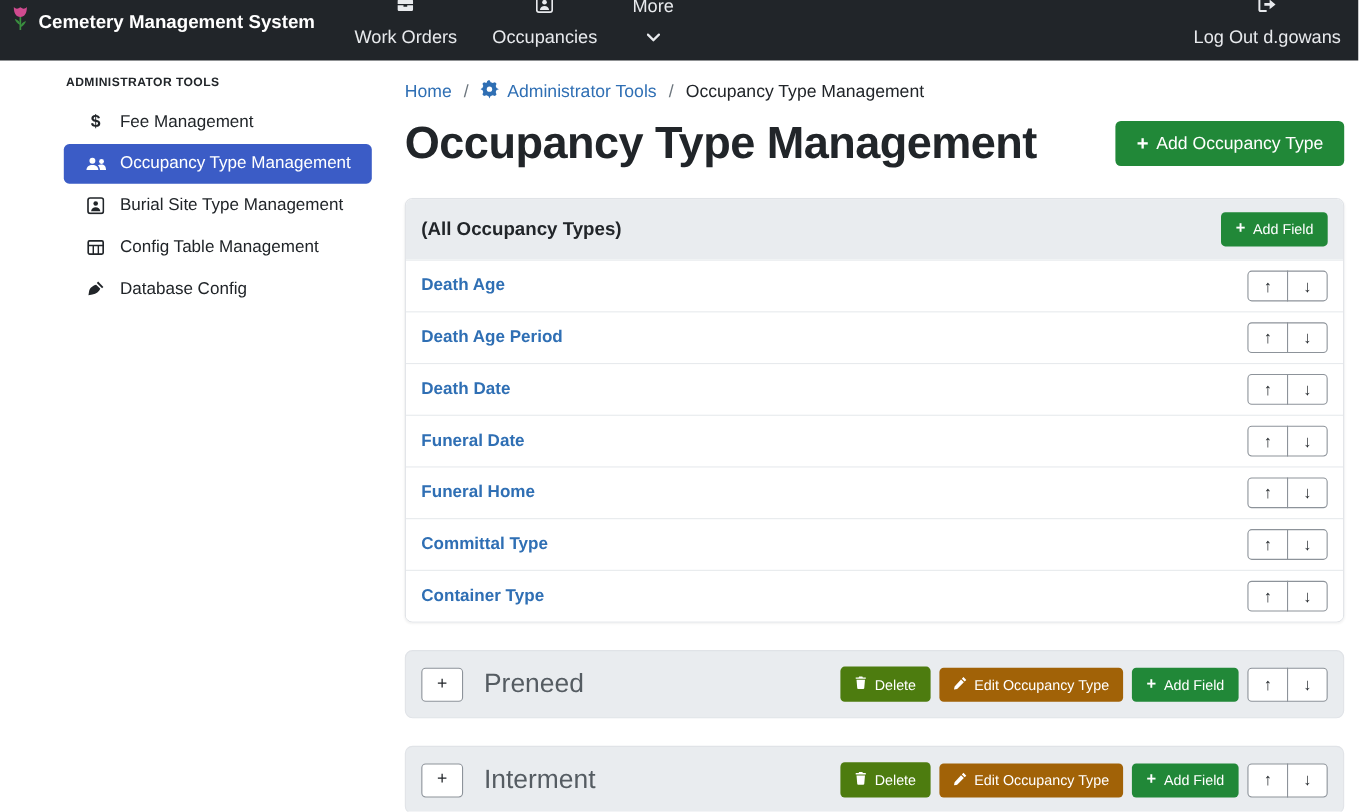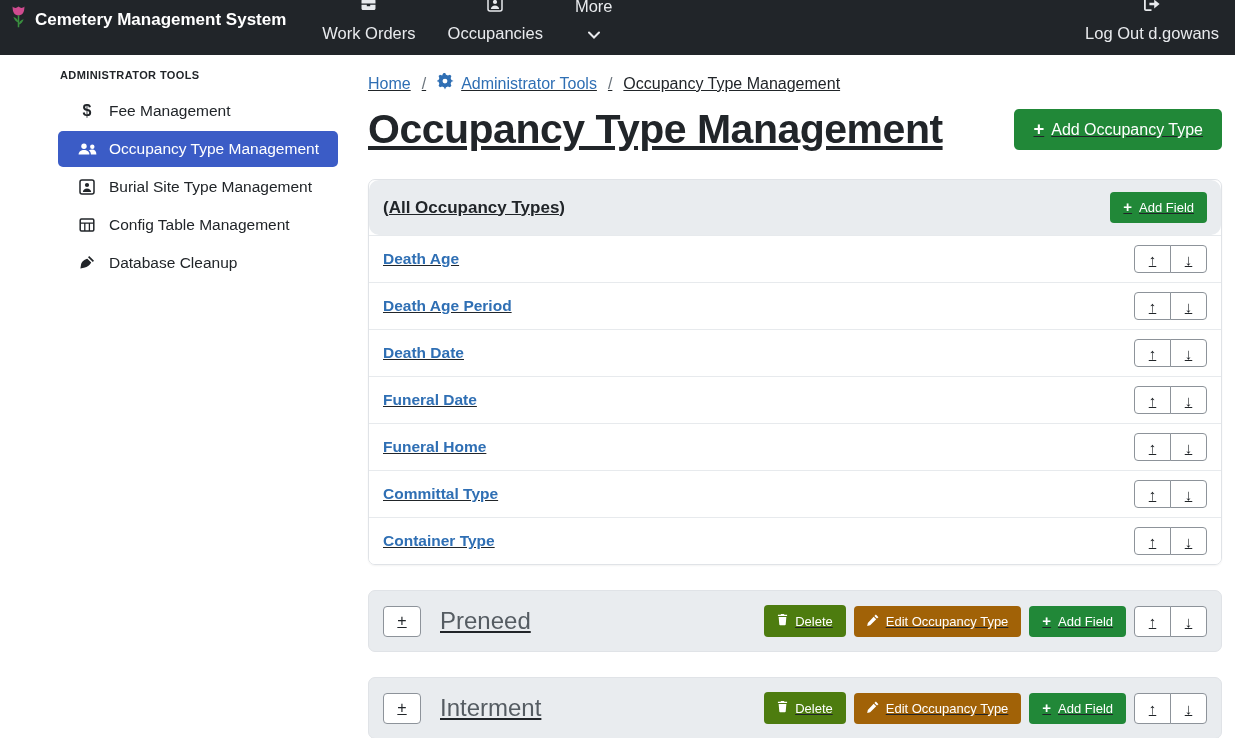--- a/index.html
+++ b/index.html
@@ -30,21 +30,21 @@
   .side-item {
     display: flex; align-items: center; gap: 11px;
     padding: 9px 10px 9px 18px; border-radius: 5px;
     font-size: 15.5px; color: #212529; cursor: pointer; margin-bottom: 2px;
   }
   .side-item .ic { width: 22px; display: flex; justify-content: center; align-items: center; color: #212529; }
   .side-item.active { background: #3b5cc6; color: #fff; }
   .side-item.active .ic { color: #fff; }
   .dollar-glyph { font-weight: 700; font-size: 16px; }
   
-  .main { flex: 1; padding: 18px 13px 0 20px; overflow: hidden; text-decoration: underline; }
+  .main { flex: 1; padding: 18px 13px 0 20px; overflow: hidden; }
   .breadcrumb { display: flex; align-items: center; gap: 11px; font-size: 16px; margin-bottom: 12px; }
   .crumb-link { color: #2f6fb4; text-decoration: none; cursor: pointer; display: flex; align-items: center; gap: 7px; }
   .crumb-sep { color: #6c757d; }
   .crumb-current { color: #212529; }
   .page-head { display: flex; justify-content: space-between; align-items: center; margin: 8px 0 26px 0; }
   .page-title { font-size: 41px; font-weight: 700; letter-spacing: -.5px; color: #212529; }
   
   .btn { border: none; color: #fff; border-radius: 5px; display: inline-flex; align-items: center; gap: 7px; cursor: pointer; font-family: inherit; }
   .btn .plus { font-weight: 700; font-size: 1.15em; line-height: 1; }
   .btn-lg { font-size: 16px; padding: 11px 19px; }
@@ -58,21 +58,21 @@
   }
   .arrow-group { display: flex; }
   .arrow-btn { width: 37px; height: 28px; font-size: 15px; }
   .arrow-btn:first-child { border-radius: 4px 0 0 4px; }
   .arrow-btn:last-child { border-radius: 0 4px 4px 0; margin-left: -1px; }
   .section-bar .arrow-btn { height: 31px; }
   
   .card { border: 1px solid #e0e3e7; border-radius: 7px; overflow: hidden; box-shadow: 0 1px 2px rgba(0,0,0,.05); }
   .card-header {
     background: #e9ecef; padding: 12px 14px;
-    display: flex; justify-content: space-between; align-items: center; border-radius: 10px;
+    display: flex; justify-content: space-between; align-items: center;
   }
   .card-title { font-size: 17px; font-weight: 700; color: #212529; }
   .field-row {
     display: flex; justify-content: space-between; align-items: center;
     padding: 9px 14px; border-top: 1px solid #e7eaed; background: #fff;
   }
   .field-link { color: #2f6fb4; font-weight: 700; font-size: 15.5px; text-decoration: none; cursor: pointer; }
   
   .section-bar {
     margin-top: 25px; background: #e9ecef; border: 1px solid #e0e3e7; border-radius: 7px;
@@ -180,21 +180,21 @@
       <span>Config Table Management</span>
     </div>
 
     <div class="side-item">
       <span class="ic">
         <svg width="16" height="16" viewBox="0 0 16 16" fill="currentColor">
           <path d="M10.2 1 l4.8 4.8 -1.2 1.2 -4.8-4.8 Z"></path>
           <path d="M8.4 3.8 l3.8 3.8 c-1.2 2.6-3.6 4.6-7.2 5.2 l-3.6 .6 .6-3.6 C2.6 6.2 5.8 4.6 8.4 3.8 Z"></path>
         </svg>
       </span>
-      <span>Database Cleanup</span>
+      <span>Database Config</span>
     </div>
   </aside>
 
   <main class="main">
 
     <nav class="breadcrumb">
       <a class="crumb-link">Home</a>
       <span class="crumb-sep">/</span>
       <a class="crumb-link">
         <span>

